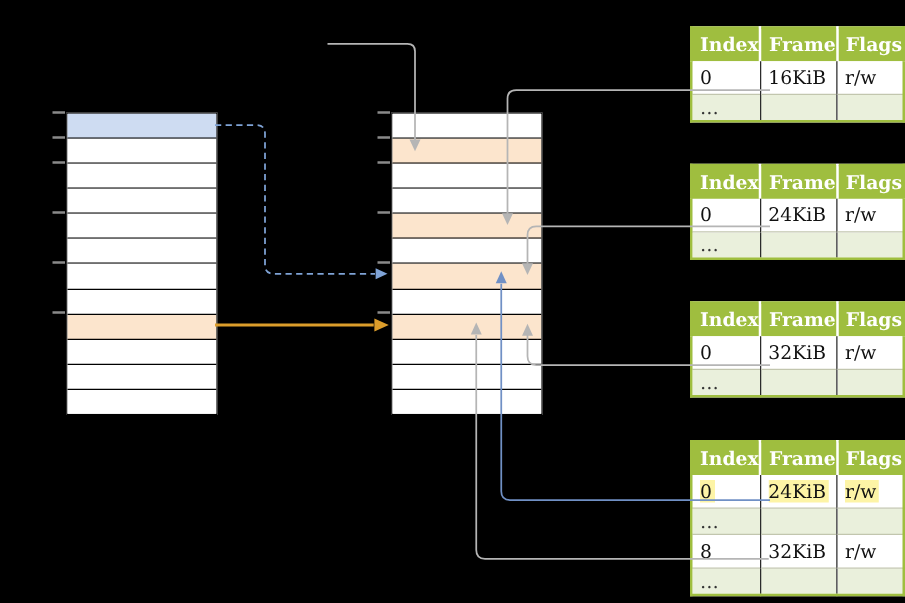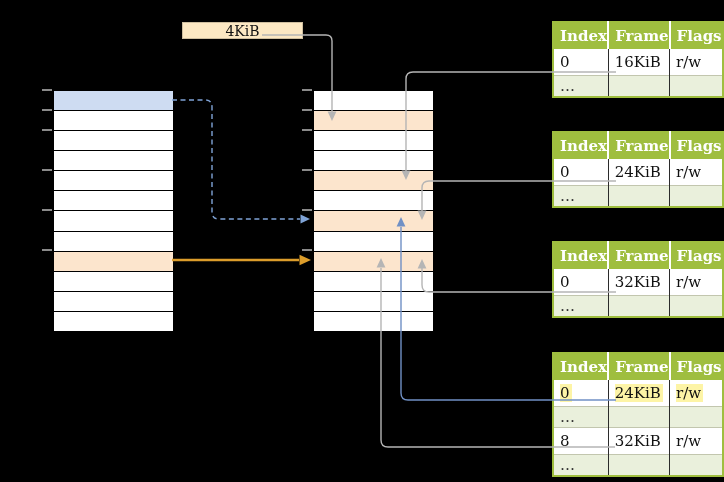--- a/index.html
+++ b/index.html
@@ -49,23 +49,20 @@
   .st-dash{stroke:var(--blue-dash);stroke-width:1.4;stroke-dasharray:5 3.5;}
   .fl-dash{fill:var(--blue-dash);}
   .st-orange{stroke:var(--orange-line);stroke-width:2.4;}
   .fl-orange{fill:var(--orange-line);}
 </style>
 </head>
 <body>
 
 <div id="stage">
 
-  <div class="label-box">
-    <span>4KiB</span>
-  </div>
 
   <div id="vm-col" class="memcol" style="left:53px">
       <div class="memrow blue"></div>
       <div class="memrow"></div>
       <div class="memrow"></div>
       <div class="memrow"></div>
       <div class="memrow"></div>
       <div class="memrow"></div>
       <div class="memrow"></div>
       <div class="memrow"></div>

